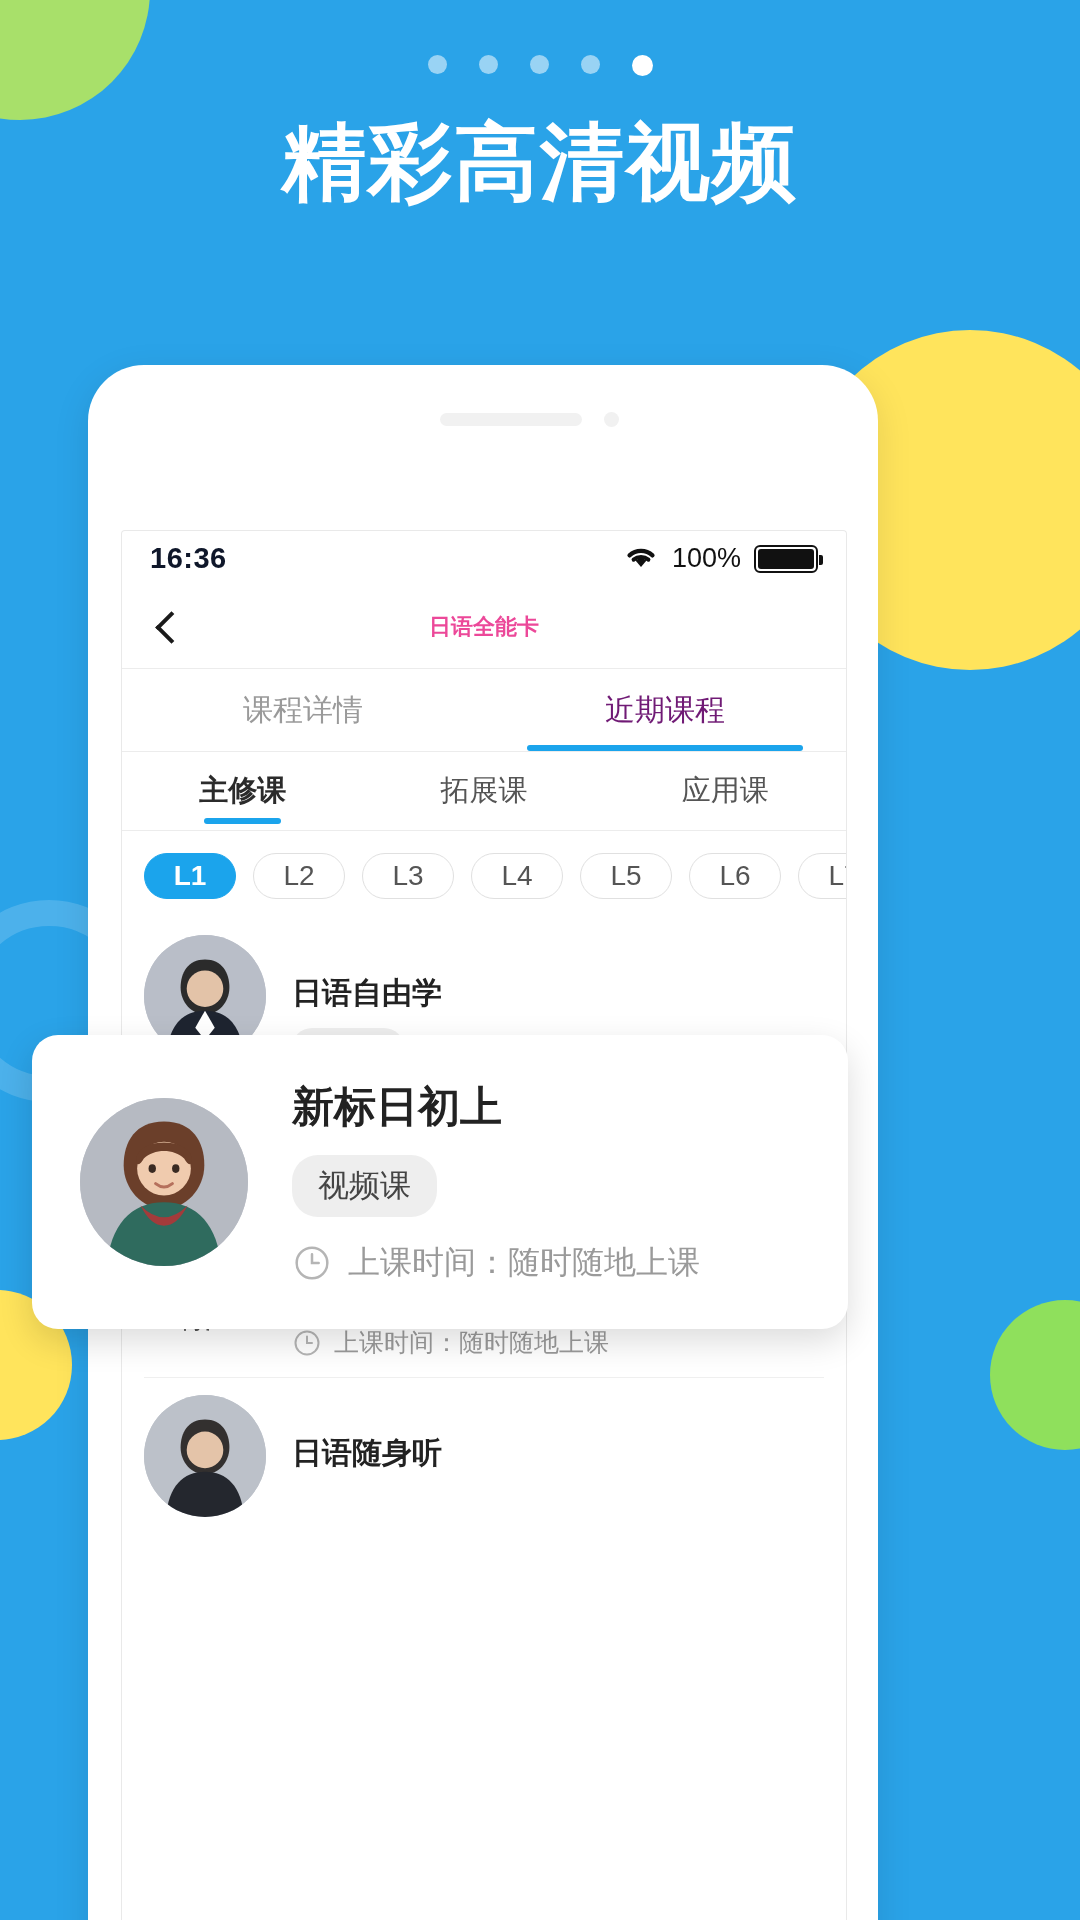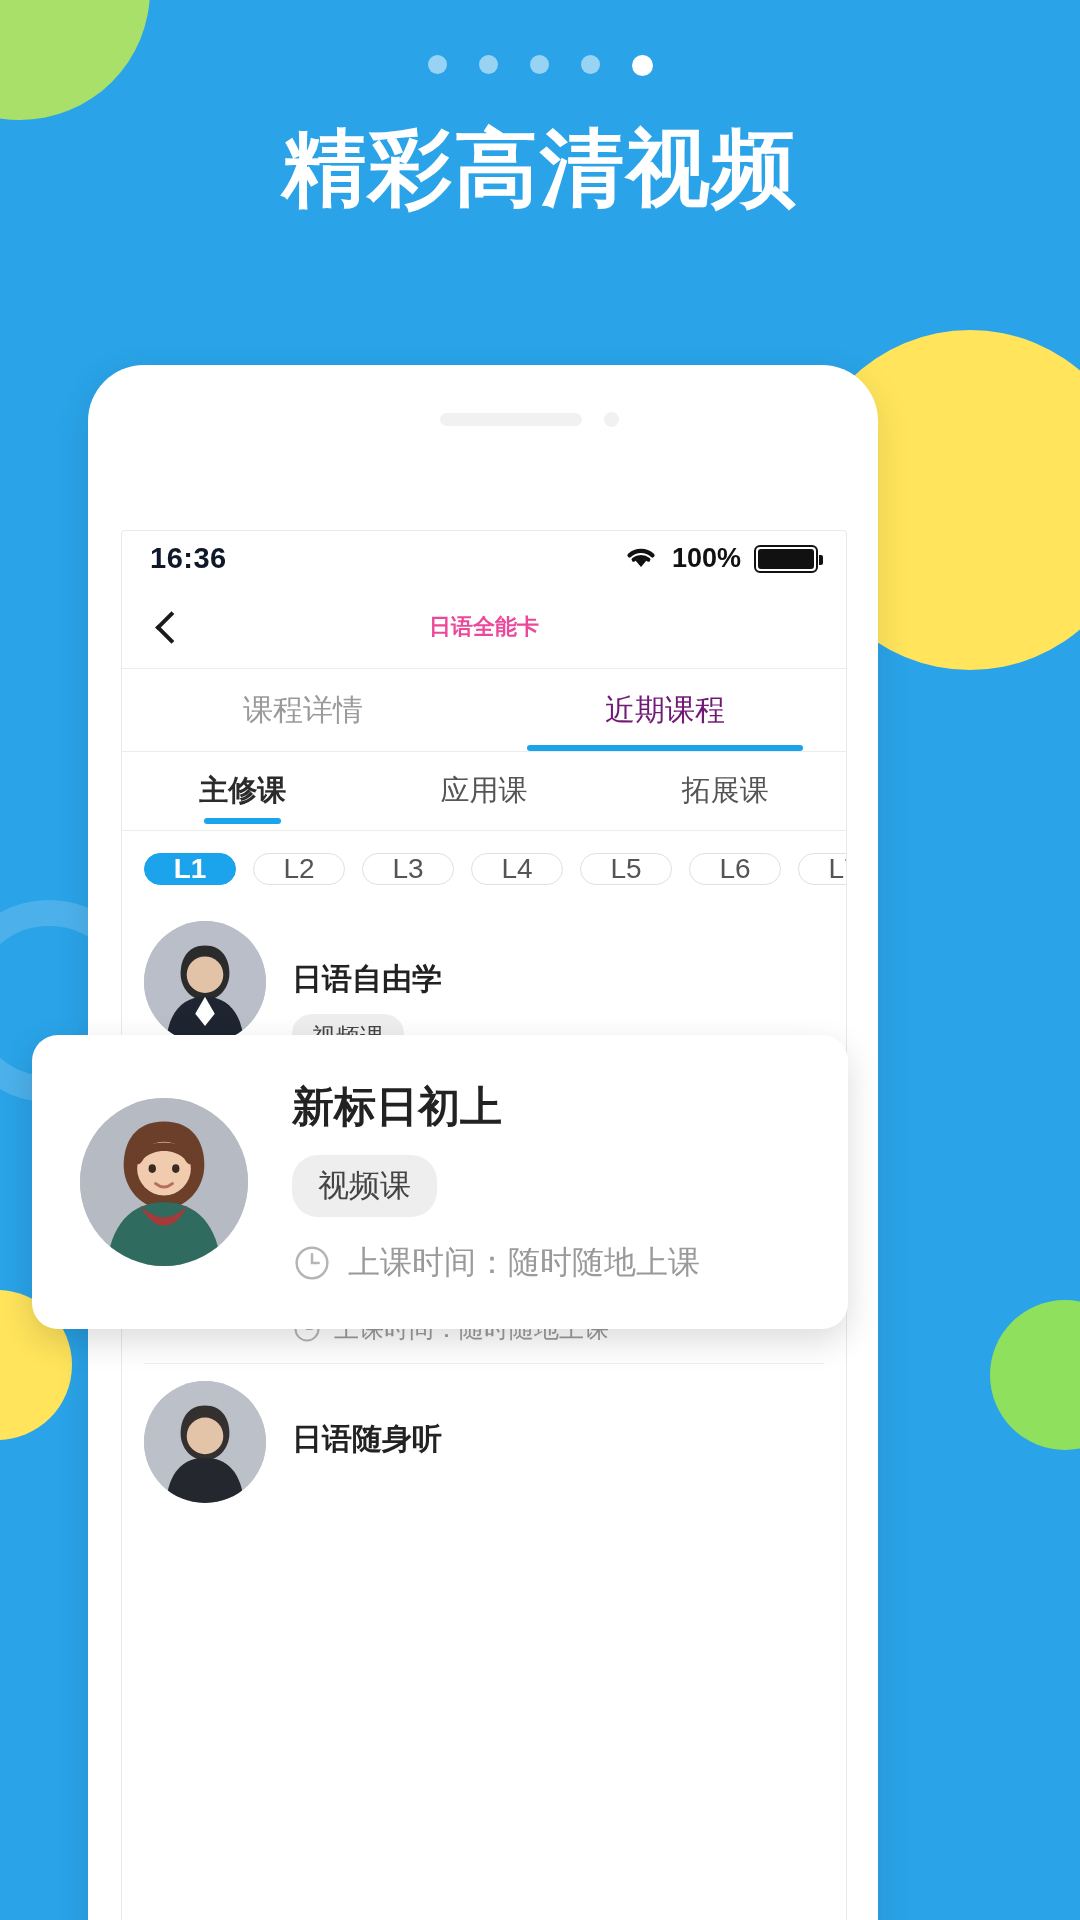--- a/index.html
+++ b/index.html
@@ -21,21 +21,21 @@
 
   
   .dots{position:absolute;top:55px;left:0;right:0;display:flex;justify-content:center;gap:32px;}
   .dot{width:19px;height:19px;border-radius:50%;background:rgba(255,255,255,0.52);}
   .dot.active{background:#ffffff;width:21px;height:21px;}
 
   
   .headline{
     position:absolute;top:125px;left:0;right:0;text-align:center;
     color:#fff;font-size:84px;font-weight:bold;letter-spacing:2px;
-    font-family:Liberation Serif, serif;
+    font-family:Liberation Mono, monospace;
     line-height:1.05;
   }
   .subhead{
     position:absolute;top:240px;left:0;right:0;text-align:center;
     color:#fff;font-size:47px;font-weight:normal;letter-spacing:2px;
     font-family:"DejaVu Sans","Liberation Sans",sans-serif;
   }
 
   
   .phone{
@@ -54,21 +54,21 @@
     border-radius:4px 4px 0 0;overflow:hidden;
   }
 
   
   .statusbar{
     height:55px;display:flex;align-items:center;justify-content:space-between;
     padding:0 28px;box-sizing:border-box;
   }
   .sb-time{font-size:29px;font-weight:bold;color:#0f172a;letter-spacing:0.5px;}
   .sb-right{display:flex;align-items:center;gap:13px;}
-  .sb-pct{font-size:27px;color:#111;font-weight:bold;}
+  .sb-pct{font-size:27px;color:#111;font-weight:normal;}
   .battery{width:64px;height:28px;border:2px solid #111;border-radius:6px;position:relative;box-sizing:border-box;padding:2px;}
   .battery::after{content:"";position:absolute;right:-7px;top:8px;width:4px;height:10px;background:#111;border-radius:0 2px 2px 0;}
   .battery i{display:block;height:100%;background:#111;border-radius:3px;}
 
   
   .navbar{
     height:82px;display:flex;align-items:center;position:relative;
     border-bottom:1px solid #ececec;
   }
   .back{position:absolute;left:26px;top:50%;transform:translateY(-50%);width:34px;height:34px;cursor:pointer;}
@@ -94,21 +94,21 @@
           display:flex;align-items:center;justify-content:center;}
   .subtab.active{color:#2b2b2b;font-weight:bold;}
   .subtab.active::after{
     content:"";position:absolute;bottom:6px;left:34%;right:34%;height:6px;background:#1BA4EC;border-radius:3px;
   }
   .subtabs-sep{height:1px;background:#ececec;}
 
   
   .levels{display:flex;gap:17px;padding:22px 22px 18px 22px;box-sizing:border-box;overflow:hidden;}
   .chip{
-    min-width:92px;height:32px;border-radius:25px;border:1px solid #e0e0e0;background:#fff;
+    min-width:92px;height:46px;border-radius:25px;border:1px solid #e0e0e0;background:#fff;
     display:flex;align-items:center;justify-content:center;color:#555;font-size:28px;
     box-sizing:border-box;padding:0 18px;flex:none;
   }
   .chip.active{background:#1BA4EC;border-color:#1BA4EC;color:#fff;font-weight:bold;}
 
   
   .list{background:#fff;}
   .course{display:flex;align-items:flex-start;padding:18px 22px 18px 22px;gap:26px;position:relative;}
   .course + .course::before{
     content:"";position:absolute;left:22px;right:22px;top:0;height:1px;background:#efefef;
@@ -195,22 +195,22 @@
       </div>
 
       <div class="tabs">
         <div class="tab">课程详情</div>
         <div class="tab active">近期课程</div>
       </div>
       <div class="tabs-sep"></div>
 
       <div class="subtabs">
         <div class="subtab active">主修课</div>
+        <div class="subtab">拓展课</div>
         <div class="subtab">应用课</div>
-        <div class="subtab">拓展课</div>
       </div>
       <div class="subtabs-sep"></div>
 
       <div class="levels">
         <div class="chip active">L1</div>
         <div class="chip">L2</div>
         <div class="chip">L3</div>
         <div class="chip">L4</div>
         <div class="chip">L5</div>
         <div class="chip">L6</div>

